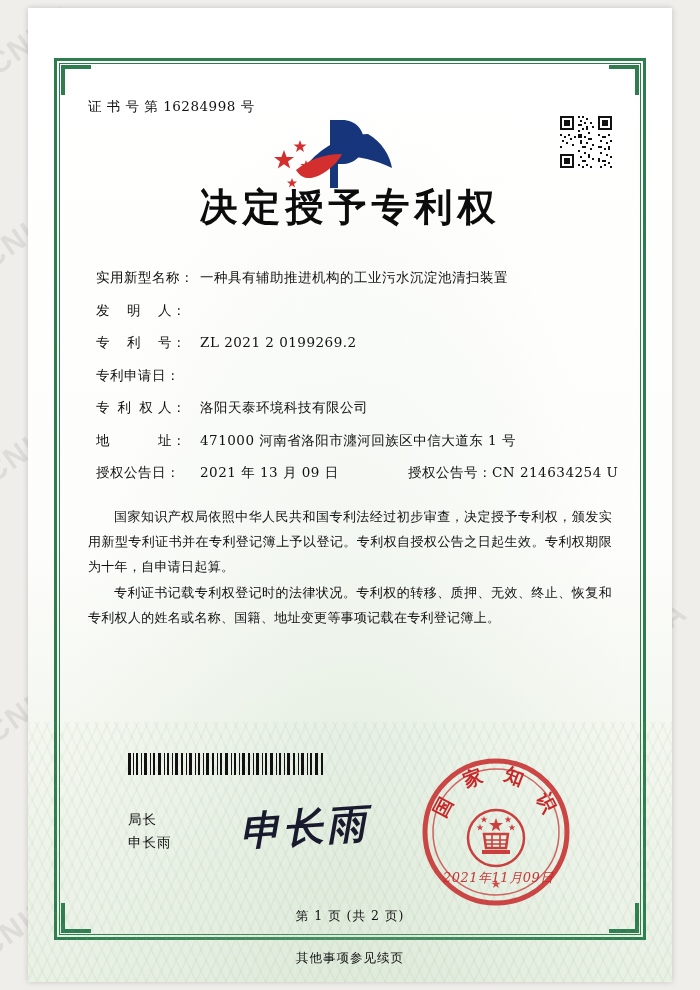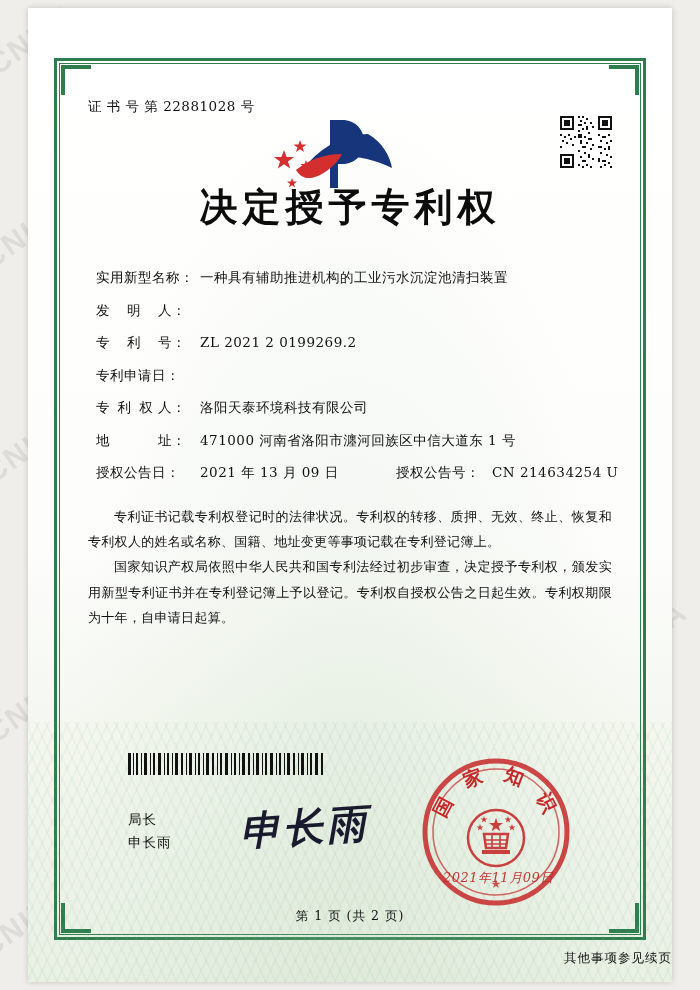--- a/index.html
+++ b/index.html
@@ -148,20 +148,21 @@
     box-sizing: border-box;
   }
   .field-value {
     flex: 1 1 auto;
     letter-spacing: 0.5px;
   }
   .field-row.two-col .field-label2 {
     width: 96px;
     flex: 0 0 96px;
     letter-spacing: 0.5px;
+    text-align: right;
   }
   .field-row.two-col .field-value2 {
     flex: 0 0 auto;
     letter-spacing: 0.5px;
   }
   .col-left { display: flex; flex: 0 0 300px; align-items: baseline; }
   .col-right { display: flex; flex: 1 1 auto; align-items: baseline; }
 
   #paragraphs {
     margin-top: 24px;
@@ -249,21 +250,21 @@
     color: #111;
     letter-spacing: 1px;
     z-index: 4;
   }
 
   #footer-note {
     position: absolute;
     left: 0;
     right: 0;
     top: 942px;
-    text-align: right;
+    text-align: center;
     font-size: 12.5px;
     color: #111;
     letter-spacing: 1px;
     z-index: 4;
   }
 
   
   #guilloche {
     position: absolute;
     left: 0;
@@ -395,21 +396,21 @@
           <rect x="25" y="24" width="1" height="1"></rect>
         <rect x="21" y="26" width="1" height="1"></rect>
           <rect x="23" y="25" width="1" height="1"></rect>
           <rect x="26" y="26" width="1" height="1"></rect>
       </g>
     </svg>
   </div>
 
   <div id="content">
 
-    <div id="cert-number">证 书 号 第 22881028 号</div>
+    <div id="cert-number">证 书 号 第 16284998 号</div>
 
     <div id="main-title">决定授予专利权</div>
 
     <div id="fields">
 
       <div class="field-row">
         <div class="field-label">实用新型名称：</div>
         <div class="field-value">一种具有辅助推进机构的工业污水沉淀池清扫装置</div>
       </div>
 
@@ -458,22 +459,22 @@
         </div>
         <div class="col-right">
           <div class="field-label2">授权公告号：</div>
           <div class="field-value2">CN 214634254 U</div>
         </div>
       </div>
 
     </div>
 
     <div id="paragraphs">
+      <p>国家知识产权局依照中华人民共和国专利法经过初步审查，决定授予专利权，颁发实用新型专利证书并在专利登记簿上予以登记。专利权自授权公告之日起生效。专利权期限为十年，自申请日起算。</p>
       <p>专利证书记载专利权登记时的法律状况。专利权的转移、质押、无效、终止、恢复和专利权人的姓名或名称、国籍、地址变更等事项记载在专利登记簿上。</p>
-      <p>国家知识产权局依照中华人民共和国专利法经过初步审查，决定授予专利权，颁发实用新型专利证书并在专利登记簿上予以登记。专利权自授权公告之日起生效。专利权期限为十年，自申请日起算。</p>
     </div>
 
   </div>
 
   <div id="barcode">
     <div class="bc-bar" style="left:0px;   width:3px;"></div>
     <div class="bc-bar" style="left:5px;   width:1px;"></div>
     <div class="bc-bar" style="left:8px;   width:2px;"></div>
     <div class="bc-bar" style="left:13px;  width:1px;"></div>
     <div class="bc-bar" style="left:16px;  width:3px;"></div>

